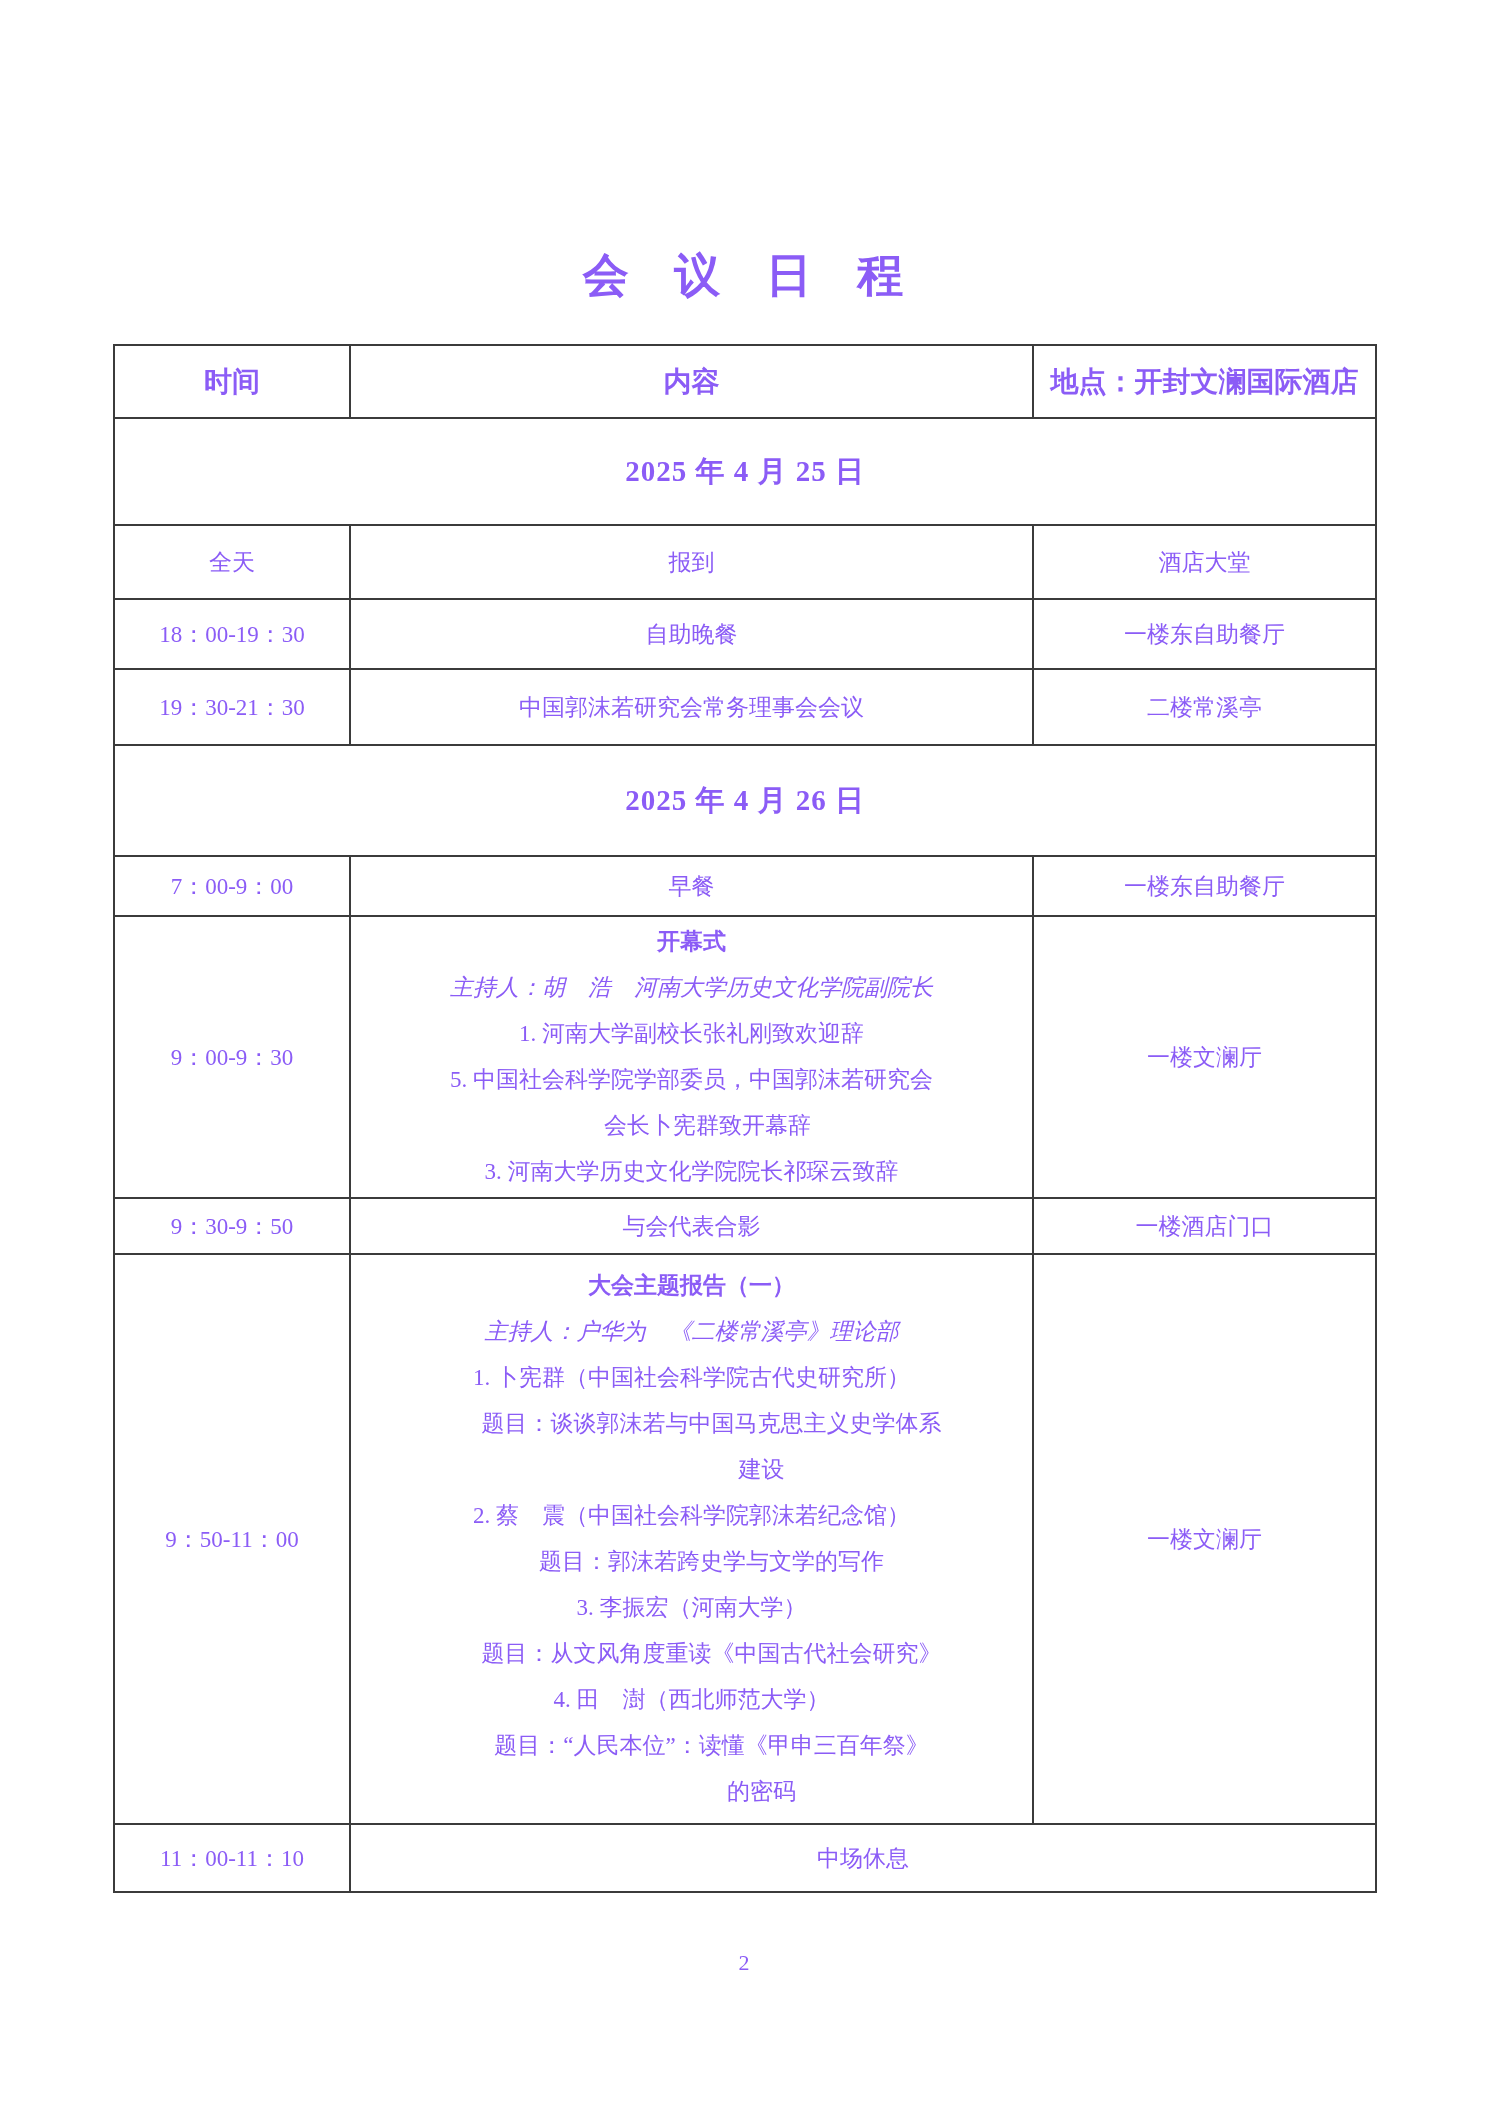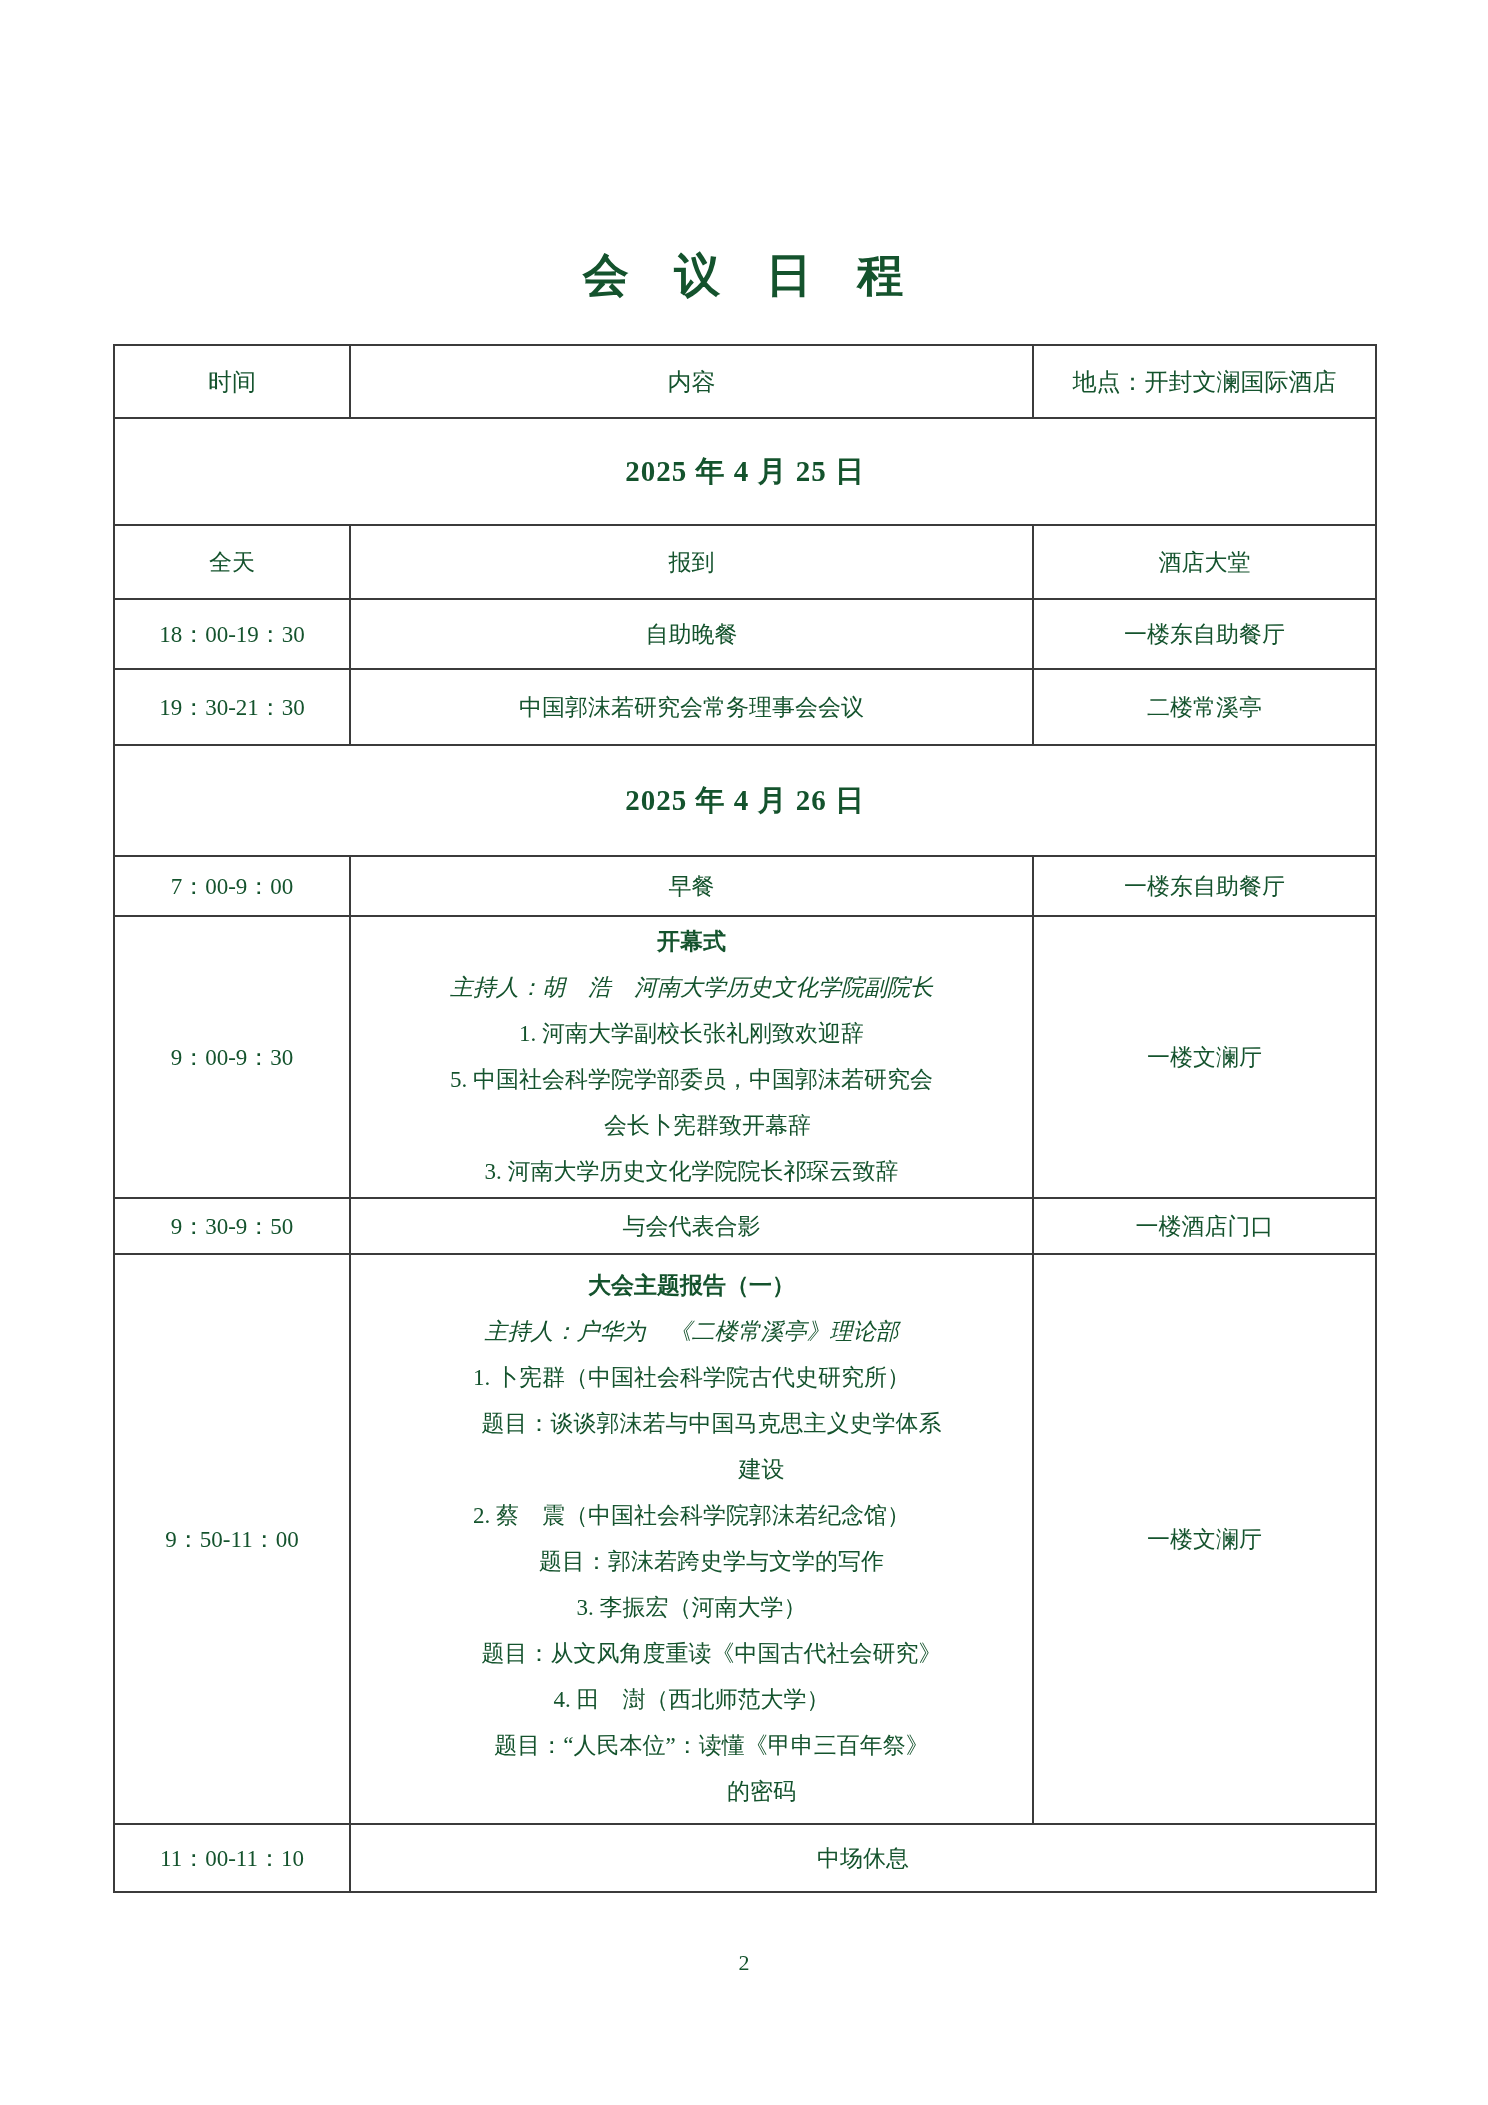--- a/index.html
+++ b/index.html
@@ -5,21 +5,21 @@
   html, body {
     margin: 0;
     padding: 0;
     background: #ffffff;
   }
   .page {
     position: relative;
     width: 1488px;
     height: 2105px;
     background: #ffffff;
-    color: #14532d;
+    color: #8b5cf6;
     font-family: "Liberation Serif", "DejaVu Serif", serif;
     overflow: hidden;
   }
   .doc-title {
     position: absolute;
     top: 244px;
     left: 0;
     right: 0;
     margin: 0;
     text-align: center;
@@ -42,22 +42,22 @@
   .schedule col.col-location { width: 343px; }
   .schedule td {
     border: 2px solid #3b3b3b;
     font-size: 23px;
     padding: 0;
     text-align: center;
     vertical-align: middle;
     overflow: hidden;
   }
   .header-row td {
-    font-weight: normal;
-    font-size: 24px;
+    font-weight: bold;
+    font-size: 28px;
   }
   .date-row td {
     font-weight: bold;
     font-size: 29px;
     letter-spacing: 1px;
   }
   .c-left {
     text-align: left;
     padding-left: 13px;
   }

